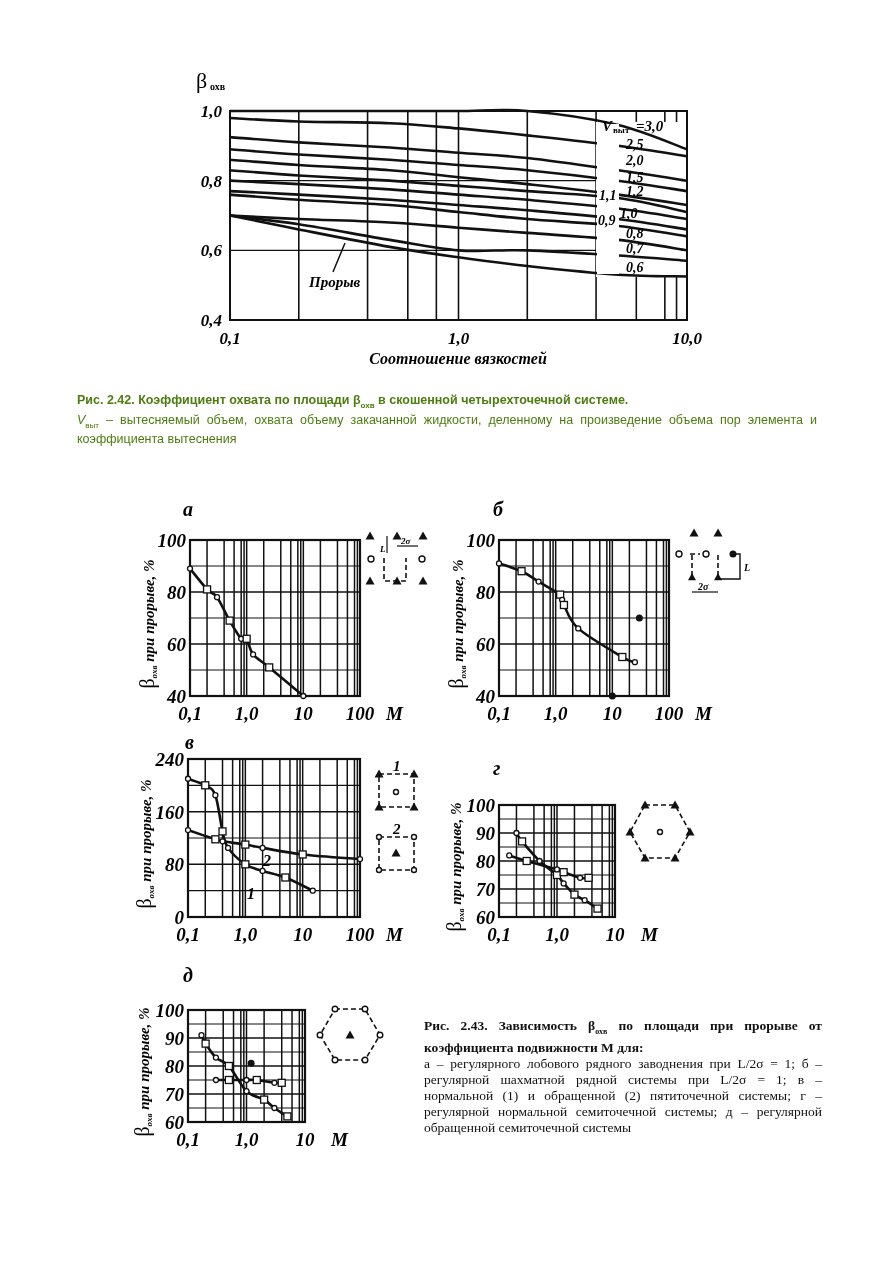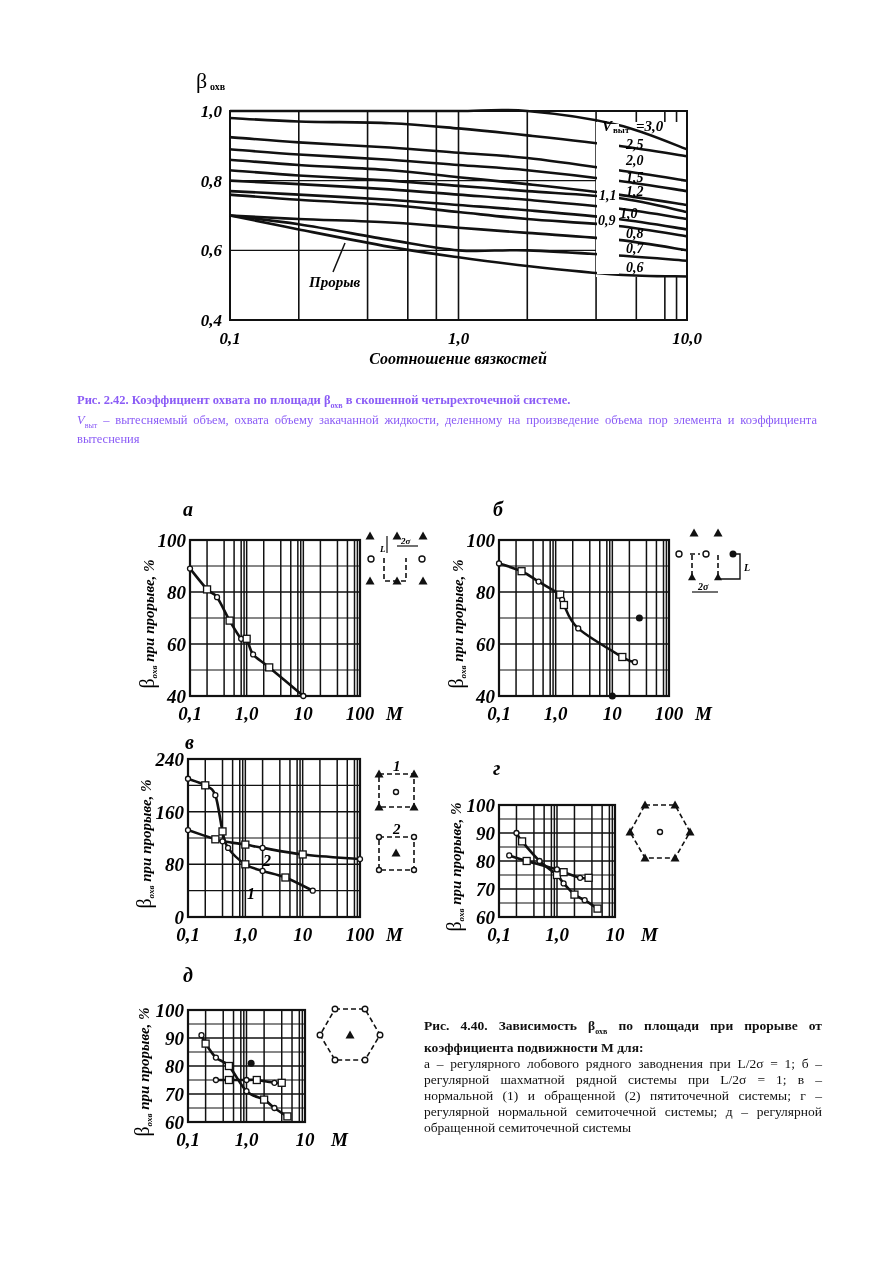--- a/index.html
+++ b/index.html
@@ -1,20 +1,20 @@
 <!DOCTYPE html>
 <html><head>
 <meta charset="utf-8">
 <style>
   html, body { margin:0; padding:0; background:#fff; }
   body { width:890px; height:1280px; position:relative; overflow:hidden;
          font-family:"Liberation Serif","DejaVu Serif",serif; color:#111; }
   .abs { position:absolute; }
   svg text { font-family:"Liberation Serif","DejaVu Serif",serif; }
-  .cap { position:absolute; font-family:Liberation Serif, serif; font-size:12.5px; line-height:15px; color:#8b5cf6; }
+  .cap { position:absolute; font-family:Liberation Sans, sans-serif; font-size:12.5px; line-height:15px; color:#4d7c0f; }
   .cap b { font-weight:bold; }
   .cap2 { position:absolute; font-family:"Liberation Serif","DejaVu Serif",serif; font-size:13.5px; line-height:16px; color:#111; text-align:justify; }
   .cap2 .t { font-weight:bold; }
 </style>
 </head>
 <body>
 
 <div class="abs" style="left:0;top:0;width:890px;height:460px;">
   <svg id="fig242" width="890" height="380">
       <g>
@@ -416,15 +416,15 @@
         <circle cx="380" cy="565" r="2.8" fill="#fff" stroke="#111" stroke-width="1.4"></circle>
         <circle cx="365" cy="590" r="2.8" fill="#fff" stroke="#111" stroke-width="1.4"></circle>
         <circle cx="335" cy="590" r="2.8" fill="#fff" stroke="#111" stroke-width="1.4"></circle>
         <circle cx="320" cy="565" r="2.8" fill="#fff" stroke="#111" stroke-width="1.4"></circle>
         <path d="M350,560.5 L354.5,568.6 L345.5,568.6 Z" fill="#111"></path>
       </g>
     </svg>
 </div>
 
 <div class="cap2" style="left:424px;top:1018px;width:398px;">
-  <span class="t"><span>Рис. 4.40. Зависимость β</span><sub style="font-size:8px">охв</sub><span> по площади при прорыве от коэффициента подвижности M для:</span></span><br>
+  <span class="t"><span>Рис. 2.43. Зависимость β</span><sub style="font-size:8px">охв</sub><span> по площади при прорыве от коэффициента подвижности M для:</span></span><br>
   <span>а – регулярного лобового рядного заводнения при L/2σ = 1; б – регулярной шахматной рядной системы при L/2σ = 1; в – нормальной (1) и обращенной (2) пятиточечной системы; г – регулярной нормальной семиточечной системы; д – регулярной обращенной семиточечной системы</span>
 </div>
 
 </body></html>

